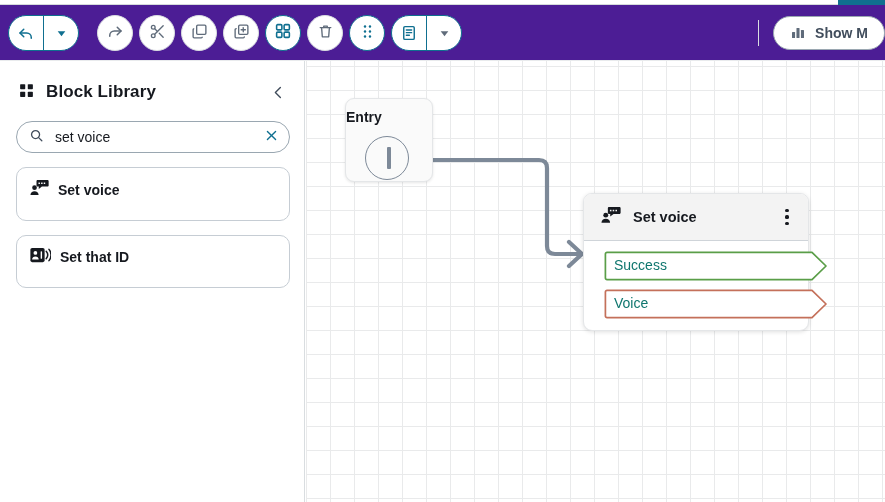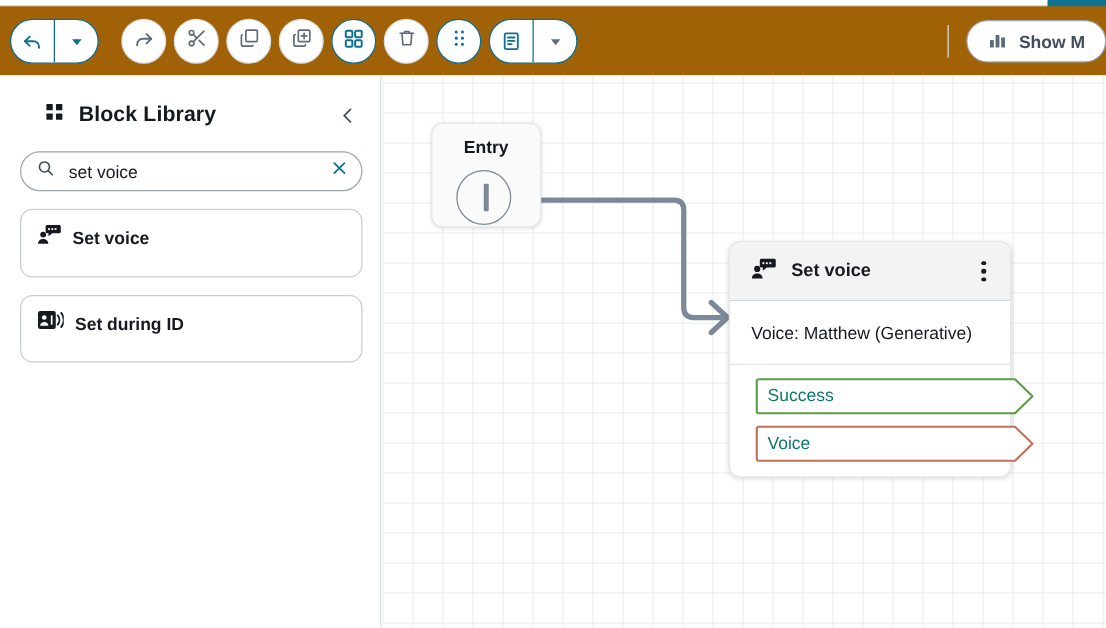--- a/index.html
+++ b/index.html
@@ -38,21 +38,21 @@
     background: #d5dbdb;
   }
 
   
   .toolbar {
     position: absolute;
     top: 5px;
     left: 0;
     width: 885px;
     height: 56px;
-    background: #a16207;
+    background: #4c1d95;
     border-bottom: 1px solid #e9ebed;
     box-sizing: border-box;
   }
   .toolbar-left {
     position: absolute;
     top: 0;
     left: 8px;
     height: 56px;
     display: flex;
     align-items: center;
@@ -146,21 +146,20 @@
     height: 441px;
     background: #ffffff;
     border-right: 1px solid #d9dde0;
     box-sizing: border-box;
   }
   .sb-header {
     display: flex;
     align-items: center;
     padding: 16px 16px 0 18px;
     height: 30px;
-    margin-left: 17px;
   }
   .sb-header .grid-icon { margin-right: 11px; }
   .sb-title {
     font-size: 17px;
     font-weight: 700;
     color: #16191f;
     letter-spacing: 0.1px;
   }
   .sb-collapse {
     margin-left: auto;
@@ -251,21 +250,21 @@
     top: 37px;
     width: 88px;
     height: 84px;
     background: #fafafa;
     border: 1px solid #e4e6e8;
     border-radius: 9px;
     box-shadow: 0 1px 3px rgba(0,0,0,0.10);
     box-sizing: border-box;
   }
   .entry-label {
-    text-align: center;
+    text-align: left;
     font-size: 14px;
     font-weight: 700;
     color: #16191f;
     margin-top: 10px;
   }
   .entry-port {
     position: absolute;
     left: 19px;
     top: 37px;
     width: 44px;
@@ -559,21 +558,21 @@
             <rect x="0.5" y="1" width="19" height="19" rx="2.4"></rect>
             <g fill="#ffffff">
               <circle cx="7.2" cy="7.8" r="2.5"></circle>
               <path d="M2.8 16.6c0-2.5 2-4 4.4-4s4.4 1.5 4.4 4z"></path>
               <rect x="14.2" y="5.4" width="1.9" height="10.2" rx="0.9"></rect>
             </g>
             <path d="M21.6 5.6a7.6 7.6 0 0 1 0 9.8" fill="none" stroke="#16191f" stroke-width="2" stroke-linecap="round"></path>
             <path d="M25.3 3a11.6 11.6 0 0 1 0 15" fill="none" stroke="#16191f" stroke-width="2" stroke-linecap="round"></path>
           </svg>
         </span>
-        <span class="bc-title">Set during ID</span>
+        <span class="bc-title">Set that ID</span>
       </div>
     </div>
   </div>
 
   <div class="canvas">
 
     <svg class="wire-svg">
       <path d="M 83 99 L 233 99 Q 241 99 241 107 L 241 185 Q 241 193 249 193 L 275 193" fill="none" stroke="#7d8998" stroke-width="4.2" stroke-linecap="round" stroke-linejoin="round"></path>
       <polyline points="263,181 276,193 263,205" fill="none" stroke="#7d8998" stroke-width="4.2" stroke-linecap="round" stroke-linejoin="round"></polyline>
     </svg>
@@ -599,21 +598,20 @@
           </svg>
         </span>
         <span class="sv-title">Set voice</span>
         <span class="sv-menu">
           <i></i>
           <i></i>
           <i></i>
         </span>
       </div>
 
-      <div class="sv-body">Voice: Matthew (Generative)</div>
 
       <div class="sv-ports">
 
         <div class="port-row">
           <svg class="port-svg" viewBox="0 0 228 30">
             <path d="M3 1.4 H208 L222 15 L208 28.6 H3 A1.6 1.6 0 0 1 1.4 27 V3 A1.6 1.6 0 0 1 3 1.4 Z" fill="#ffffff" stroke="#5a9e48" stroke-width="1.7" stroke-linejoin="round"></path>
           </svg>
           <span class="port-label">Success</span>
         </div>
 

